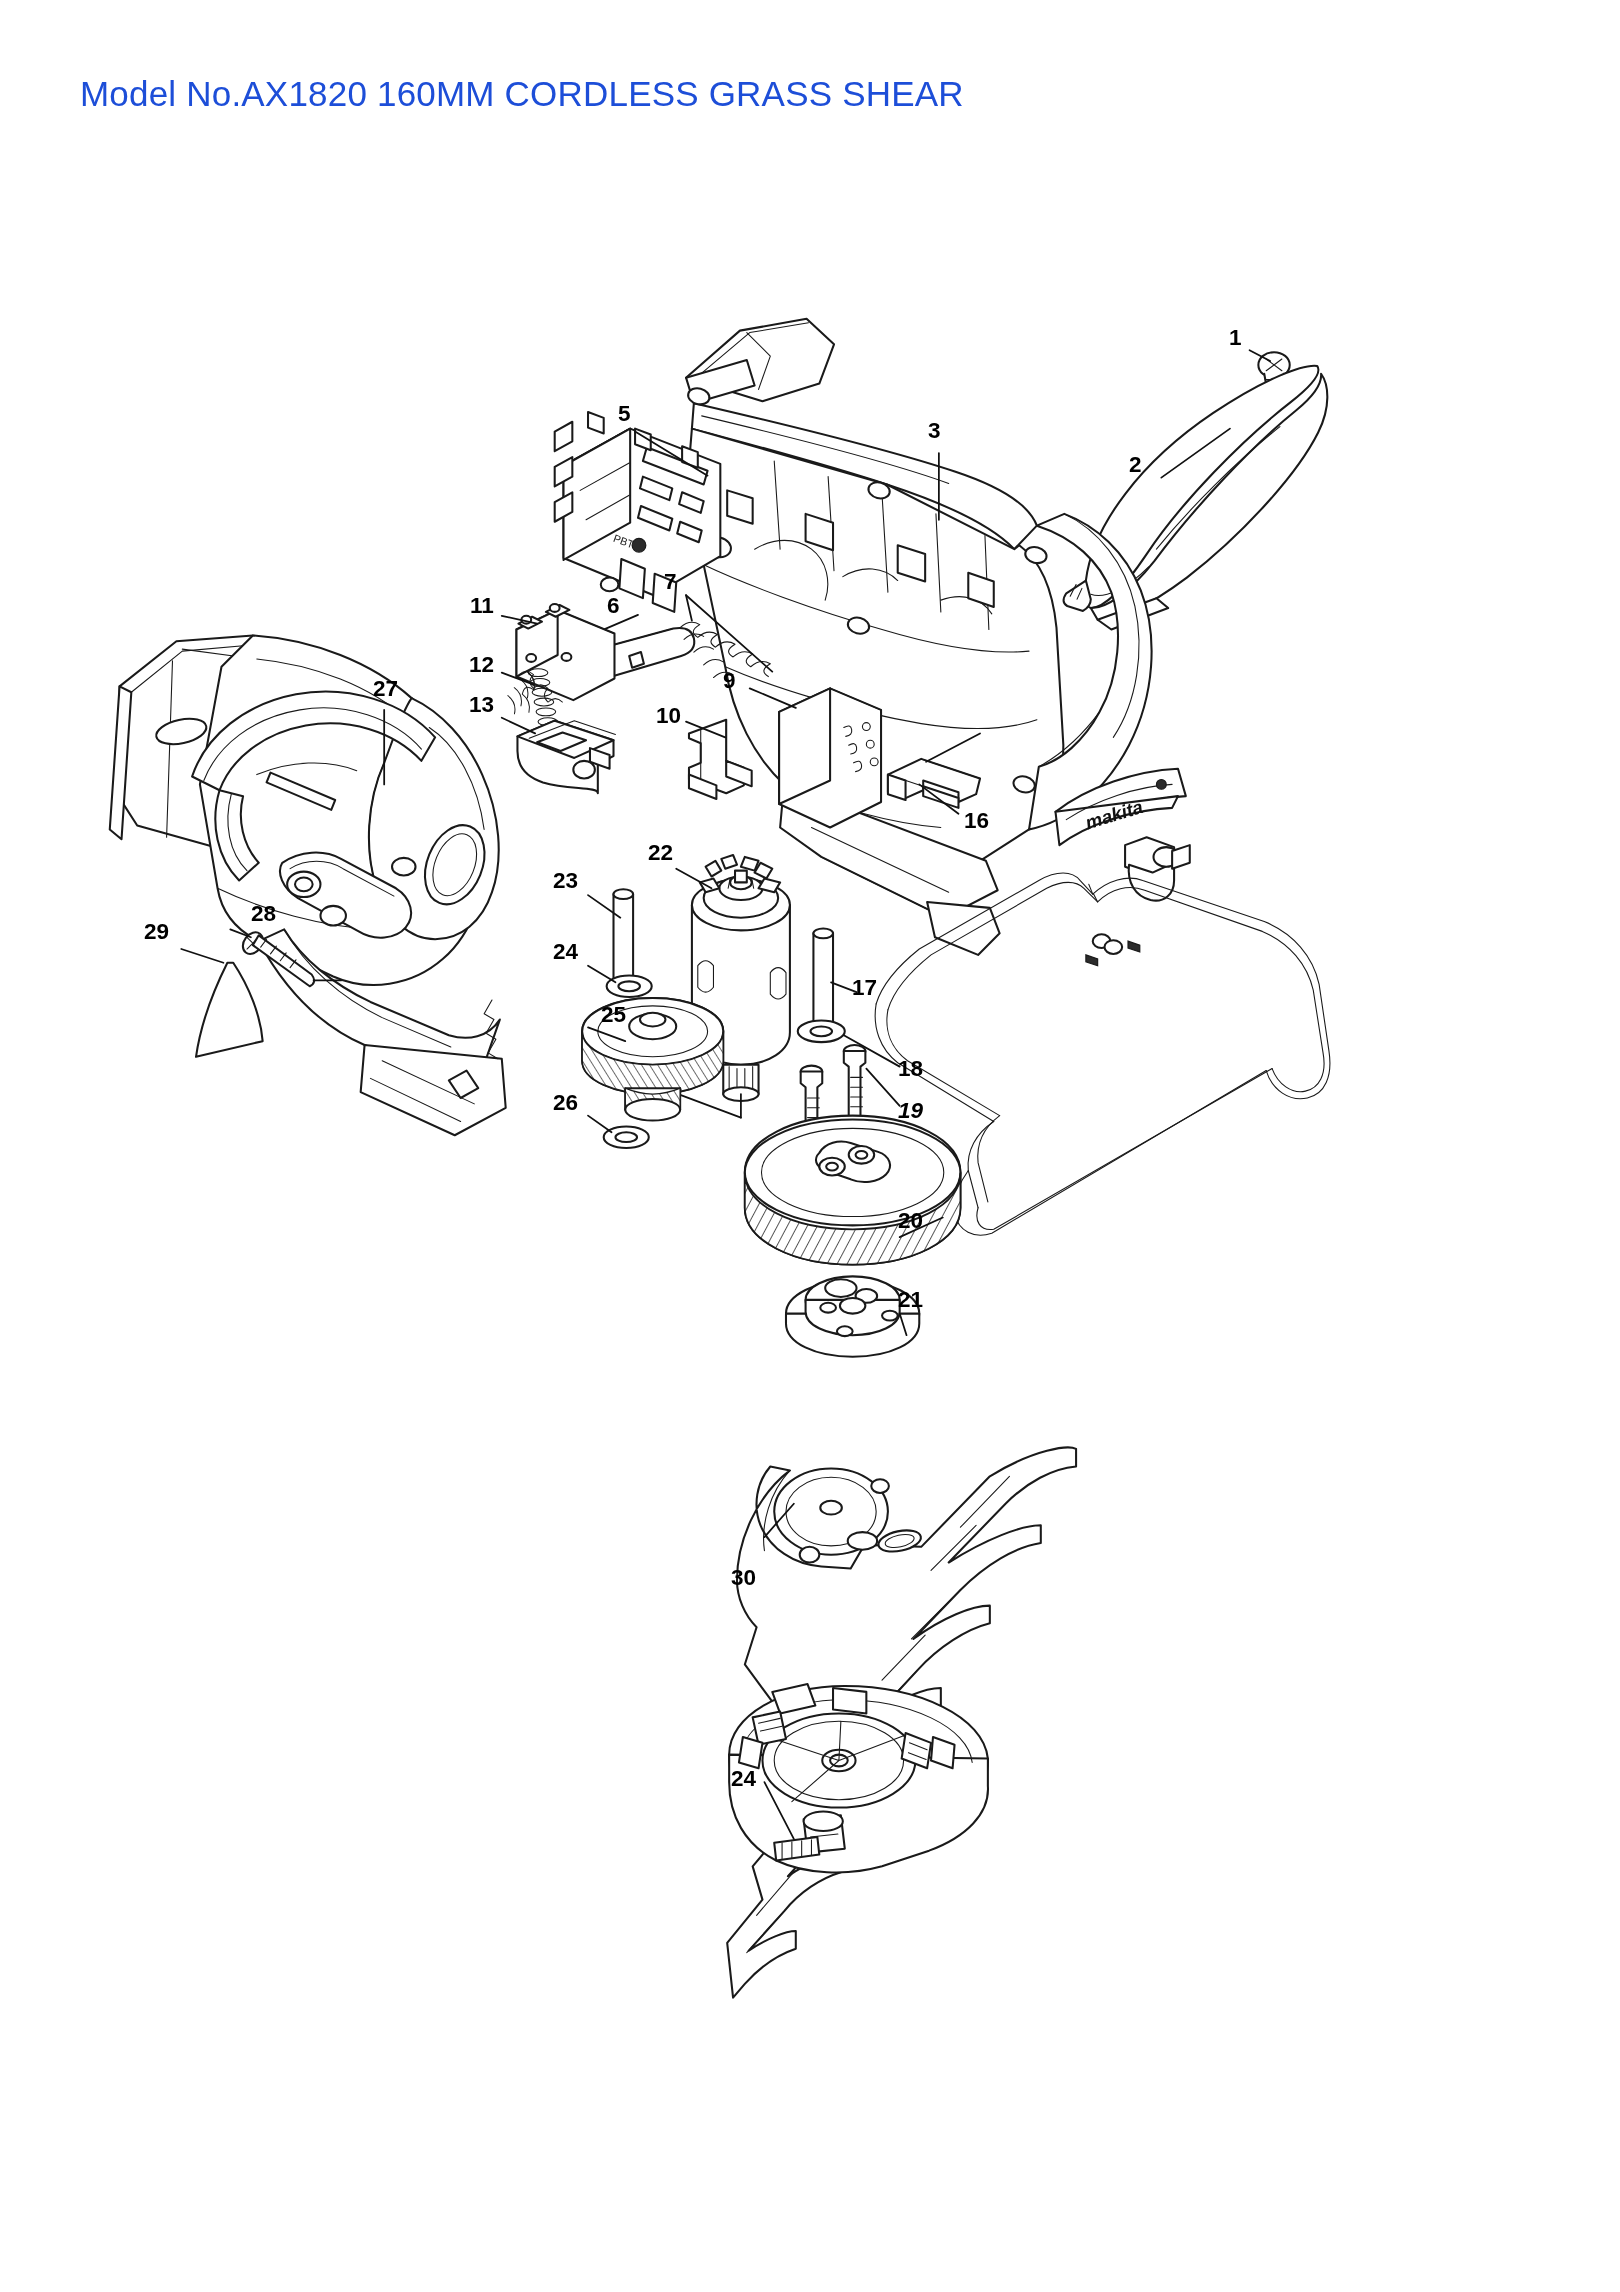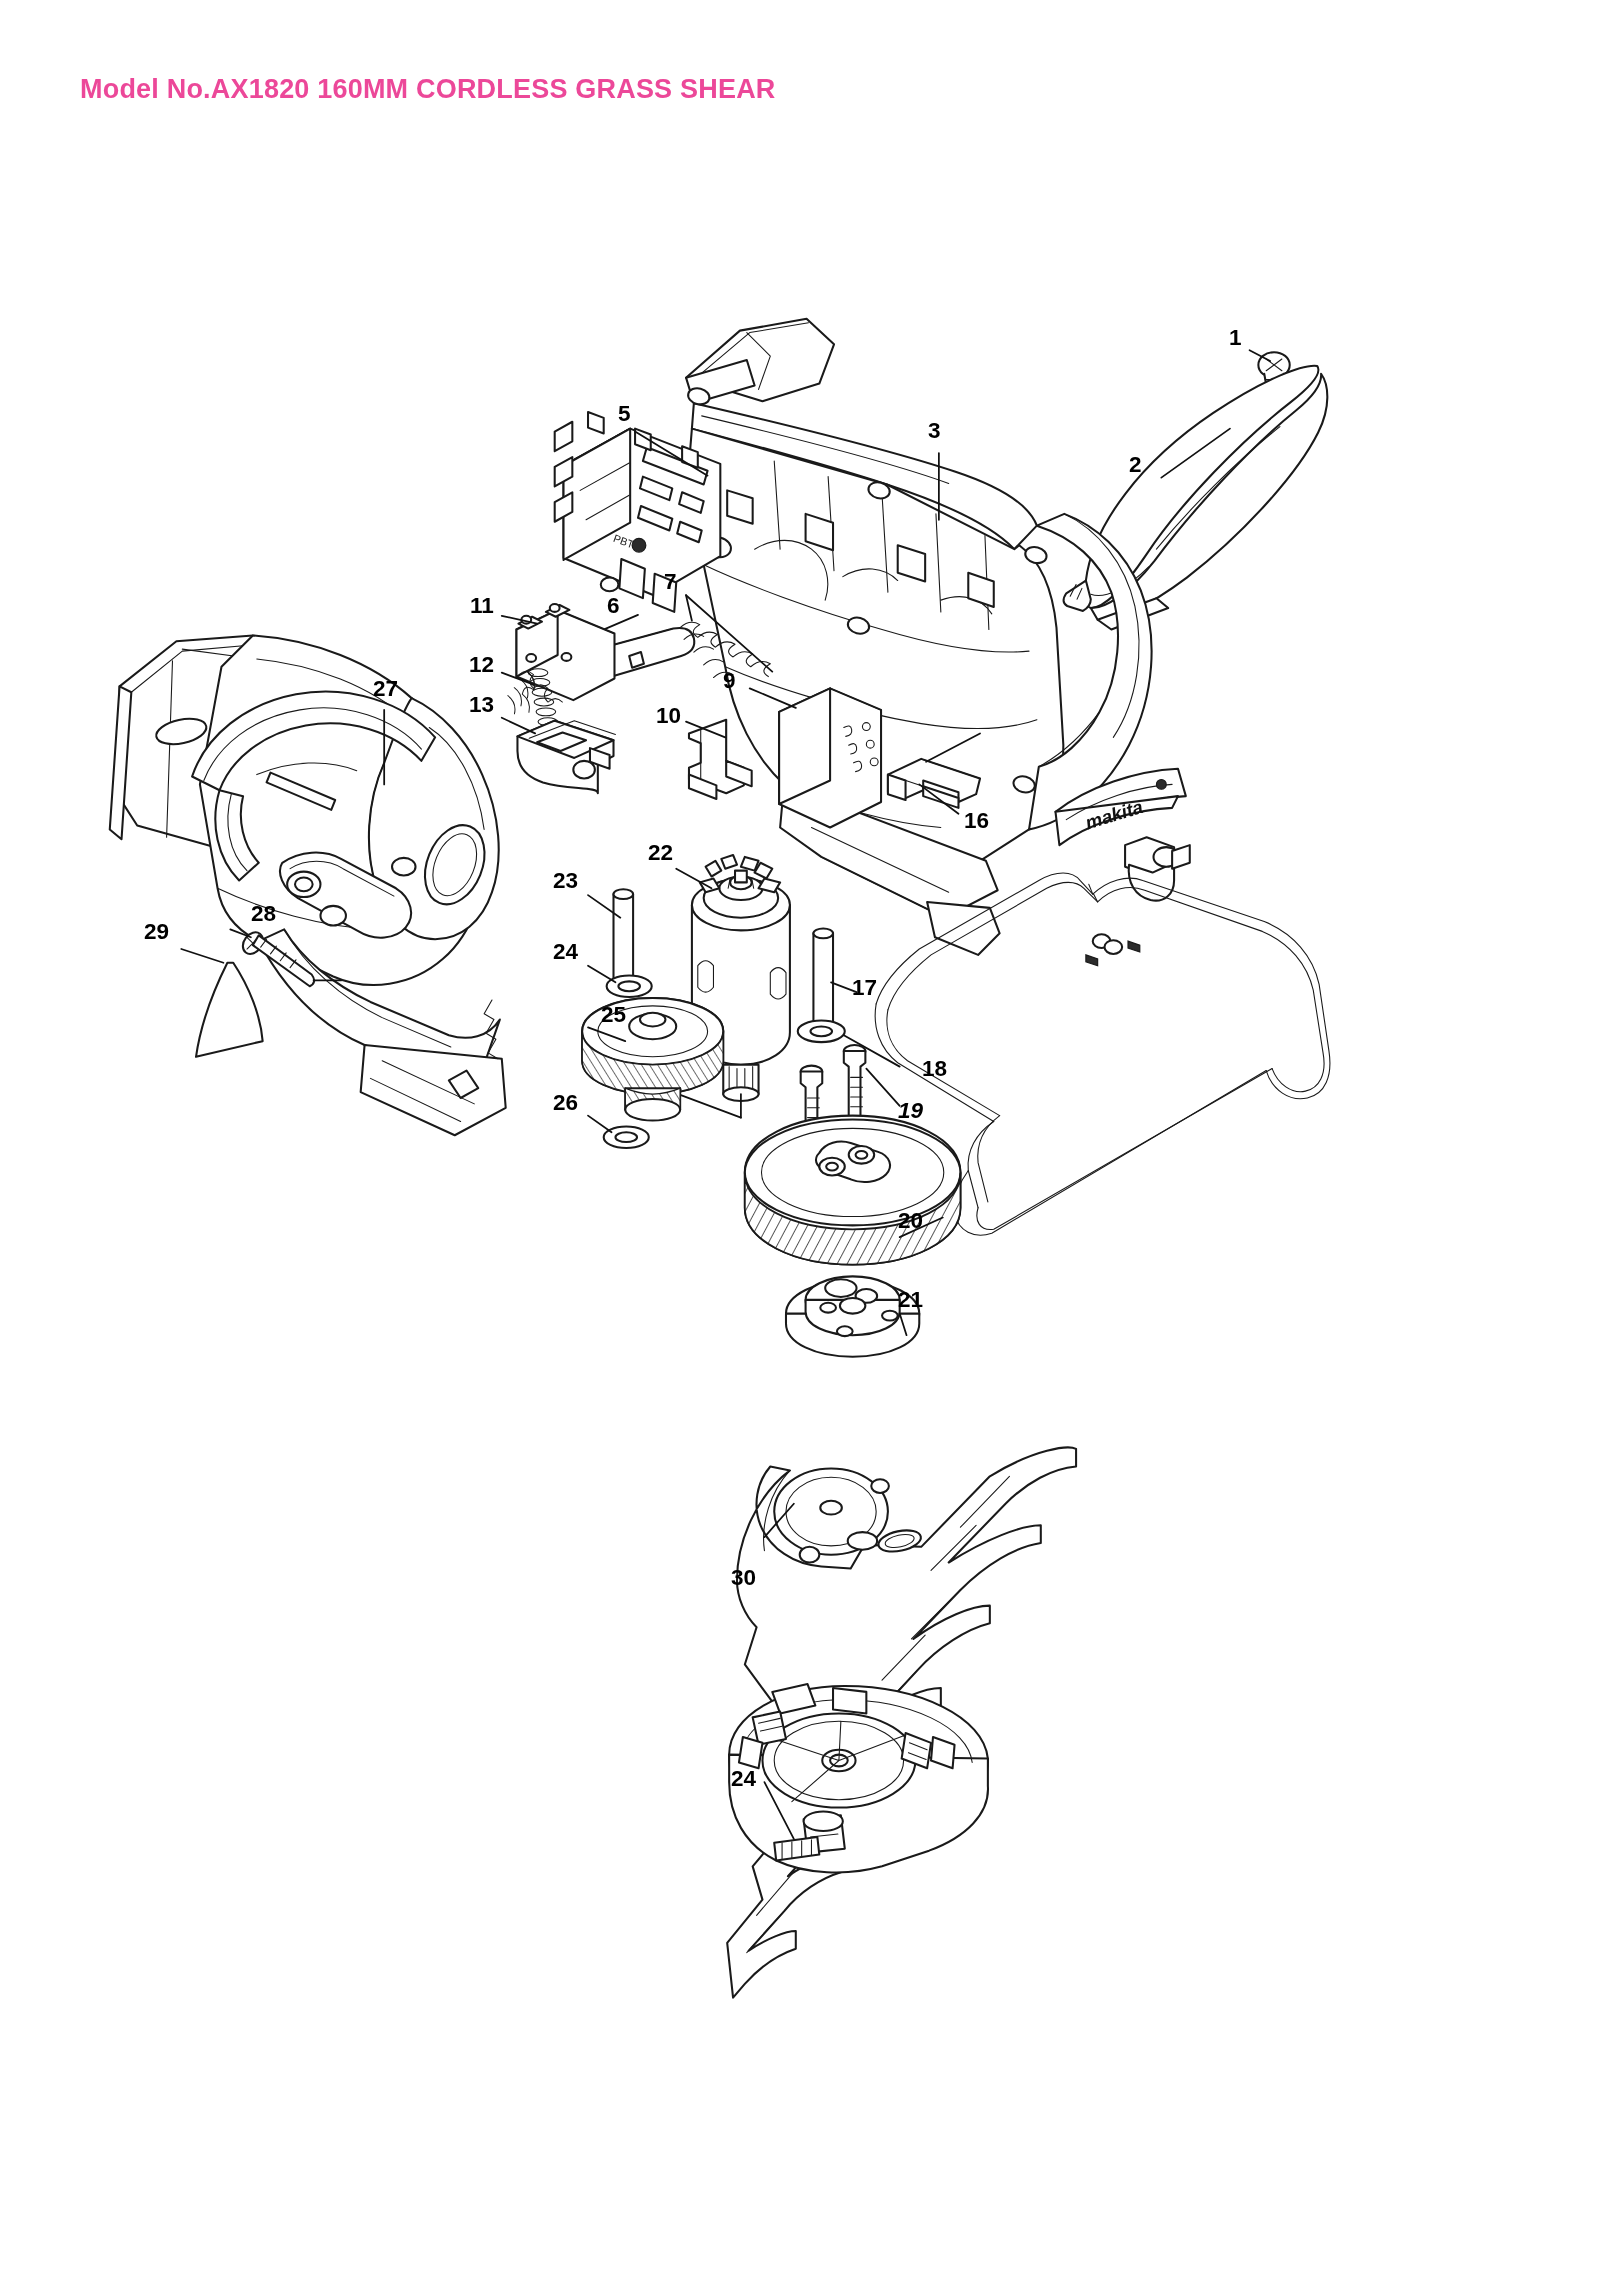--- a/index.html
+++ b/index.html
@@ -1,20 +1,20 @@
 <!DOCTYPE html>
 <html><head>
 <meta charset="utf-8">
 <title>Makita AX1820 Parts Diagram</title>
 <style>
   html,body{margin:0;padding:0;background:#ffffff;}
   body{font-family:"Liberation Sans",sans-serif;color:#000;}
   #page{position:relative;width:1620px;height:2293px;background:#fff;overflow:hidden;}
-  #title{position:absolute;left:80px;top:74px;font-size:27px;font-weight:bold;letter-spacing:0.2px;
-         color:#ec4899;white-space:nowrap;}
+  #title{position:absolute;left:80px;top:74px;font-size:35px;font-weight:normal;letter-spacing:0.2px;
+         color:#1d4ed8;white-space:nowrap;}
   #art{position:absolute;left:0;top:0;width:1620px;height:2293px;}
   .lbl{position:absolute;font-size:22.5px;font-weight:bold;color:#000;line-height:1;}
 </style>
 </head>
 <body>
 
 <div id="page">
 
   <div id="title">Model No.AX1820 160MM CORDLESS GRASS SHEAR</div>
 
@@ -512,21 +512,21 @@
       <div class="lbl" style="left: 618px; top: 403px;">5</div>
       <div class="lbl" style="left: 607px; top: 595px;">6</div>
       <div class="lbl" style="left: 664px; top: 571px;">7</div>
       <div class="lbl" style="left: 723px; top: 670px;">9</div>
       <div class="lbl" style="left: 656px; top: 705px;">10</div>
       <div class="lbl" style="left: 470px; top: 595px;">11</div>
       <div class="lbl" style="left: 469px; top: 654px;">12</div>
       <div class="lbl" style="left: 469px; top: 694px;">13</div>
       <div class="lbl" style="left: 964px; top: 810px;">16</div>
       <div class="lbl" style="left: 852px; top: 977px;">17</div>
-      <div class="lbl" style="left: 898px; top: 1058px; margin-left: 24px;">18</div>
+      <div class="lbl" style="left: 898px; top: 1058px;">18</div>
       <div class="lbl" style="left: 898px; top: 1100px; font-style: italic;">19</div>
       <div class="lbl" style="left: 898px; top: 1210px;">20</div>
       <div class="lbl" style="left: 898px; top: 1289px;">21</div>
       <div class="lbl" style="left: 648px; top: 842px;">22</div>
       <div class="lbl" style="left: 553px; top: 870px;">23</div>
       <div class="lbl" style="left: 553px; top: 941px;">24</div>
       <div class="lbl" style="left: 553px; top: 1004px; margin-left: 48px;">25</div>
       <div class="lbl" style="left: 553px; top: 1092px;">26</div>
       <div class="lbl" style="left: 373px; top: 678px;">27</div>
       <div class="lbl" style="left: 208px; top: 903px; margin-left: 43px;">28</div>

